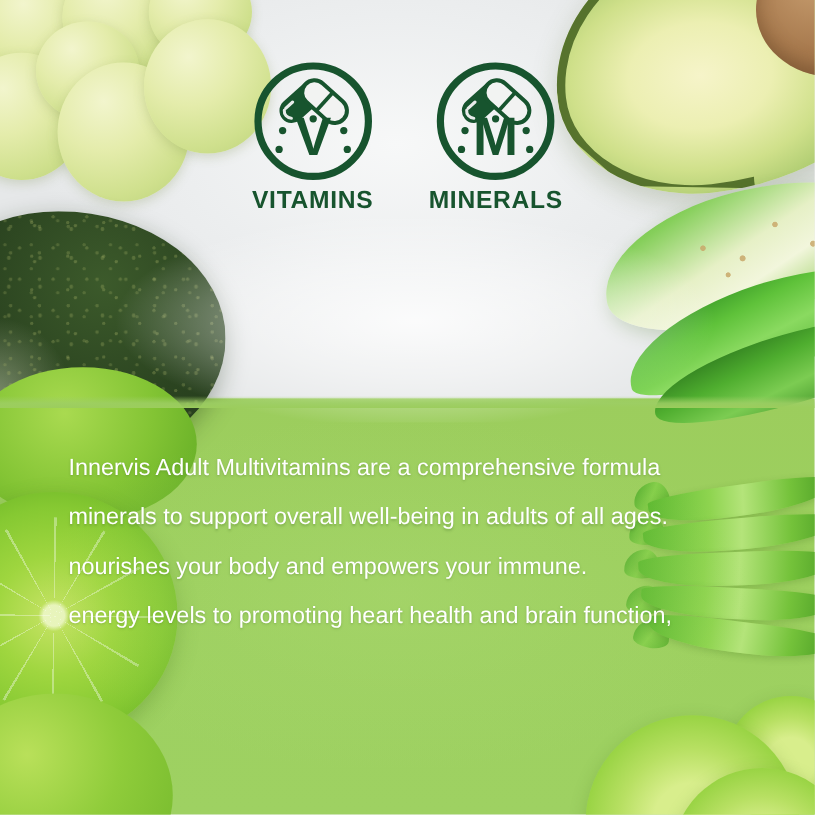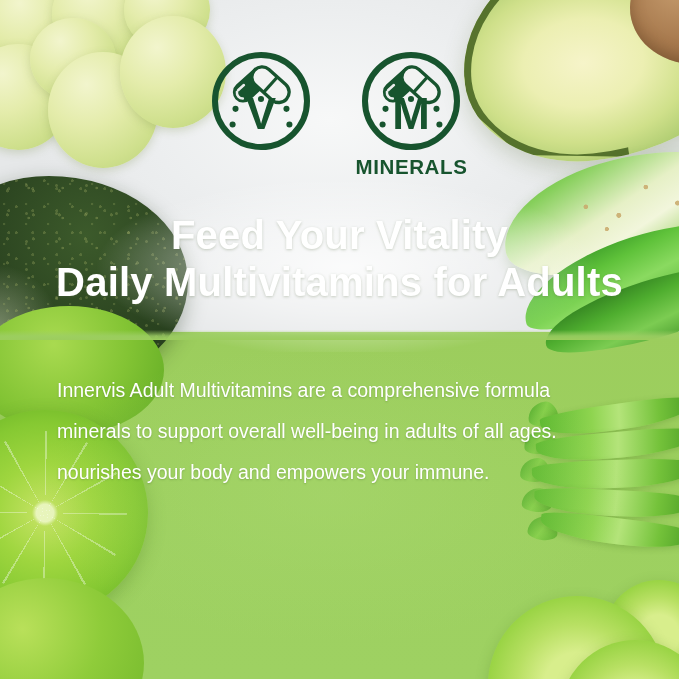--- a/index.html
+++ b/index.html
@@ -294,20 +294,21 @@
 
             <text x="50" y="79" text-anchor="middle" fill="#17542e" font-family="Liberation Sans, DejaVu Sans, sans-serif" font-size="46" font-weight="700">V</text>
 
             <circle cx="50" cy="48" r="3.1" fill="#17542e"></circle>
             <circle cx="24" cy="58" r="3.1" fill="#17542e"></circle>
             <circle cx="76" cy="58" r="3.1" fill="#17542e"></circle>
             <circle cx="21" cy="74" r="3.1" fill="#17542e"></circle>
             <circle cx="79" cy="74" r="3.1" fill="#17542e"></circle>
           </svg>
         </div>
+        <div class="badge-label">VITAMINS</div>
       </div>
 
       <div class="badge">
         <div class="badge-ring">
           <svg viewBox="0 0 100 100" width="100%" height="100%" style="display:block;margin:-6px 0 0 -6px;width:98px;height:98px;">
             <g transform="rotate(-42 40 33)">
               <rect x="18" y="23" width="44" height="21" rx="10.5" ry="10.5" fill="#17542e"></rect>
               <path d="M24 29 A6 6 0 0 0 24 38" stroke="#e9eceb" stroke-width="2.6" fill="none" stroke-linecap="round"></path>
               <line x1="26" y1="28.5" x2="34" y2="28.5" stroke="#e9eceb" stroke-width="2.6" stroke-linecap="round"></line>
             </g>
@@ -321,25 +322,22 @@
             <circle cx="76" cy="58" r="3.1" fill="#17542e"></circle>
             <circle cx="21" cy="74" r="3.1" fill="#17542e"></circle>
             <circle cx="79" cy="74" r="3.1" fill="#17542e"></circle>
           </svg>
         </div>
         <div class="badge-label">MINERALS</div>
       </div>
 
     </div>
 
-    <div id="headline">
-      <span class="h-line1">Feed Your Vitality</span>
-      <span class="h-line2">Daily Multivitamins for Adults</span>
-    </div>
 
     <div id="body-copy">
       <p>Innervis Adult Multivitamins are a comprehensive formula</p>
       <p>minerals to support overall well-being in adults of all ages.</p>
       <p>nourishes your body and empowers your immune.</p>
+      <p>energy levels to promoting heart health and brain function,</p>
     </div>
 
   </div>
 </div>
 
 </body></html>

